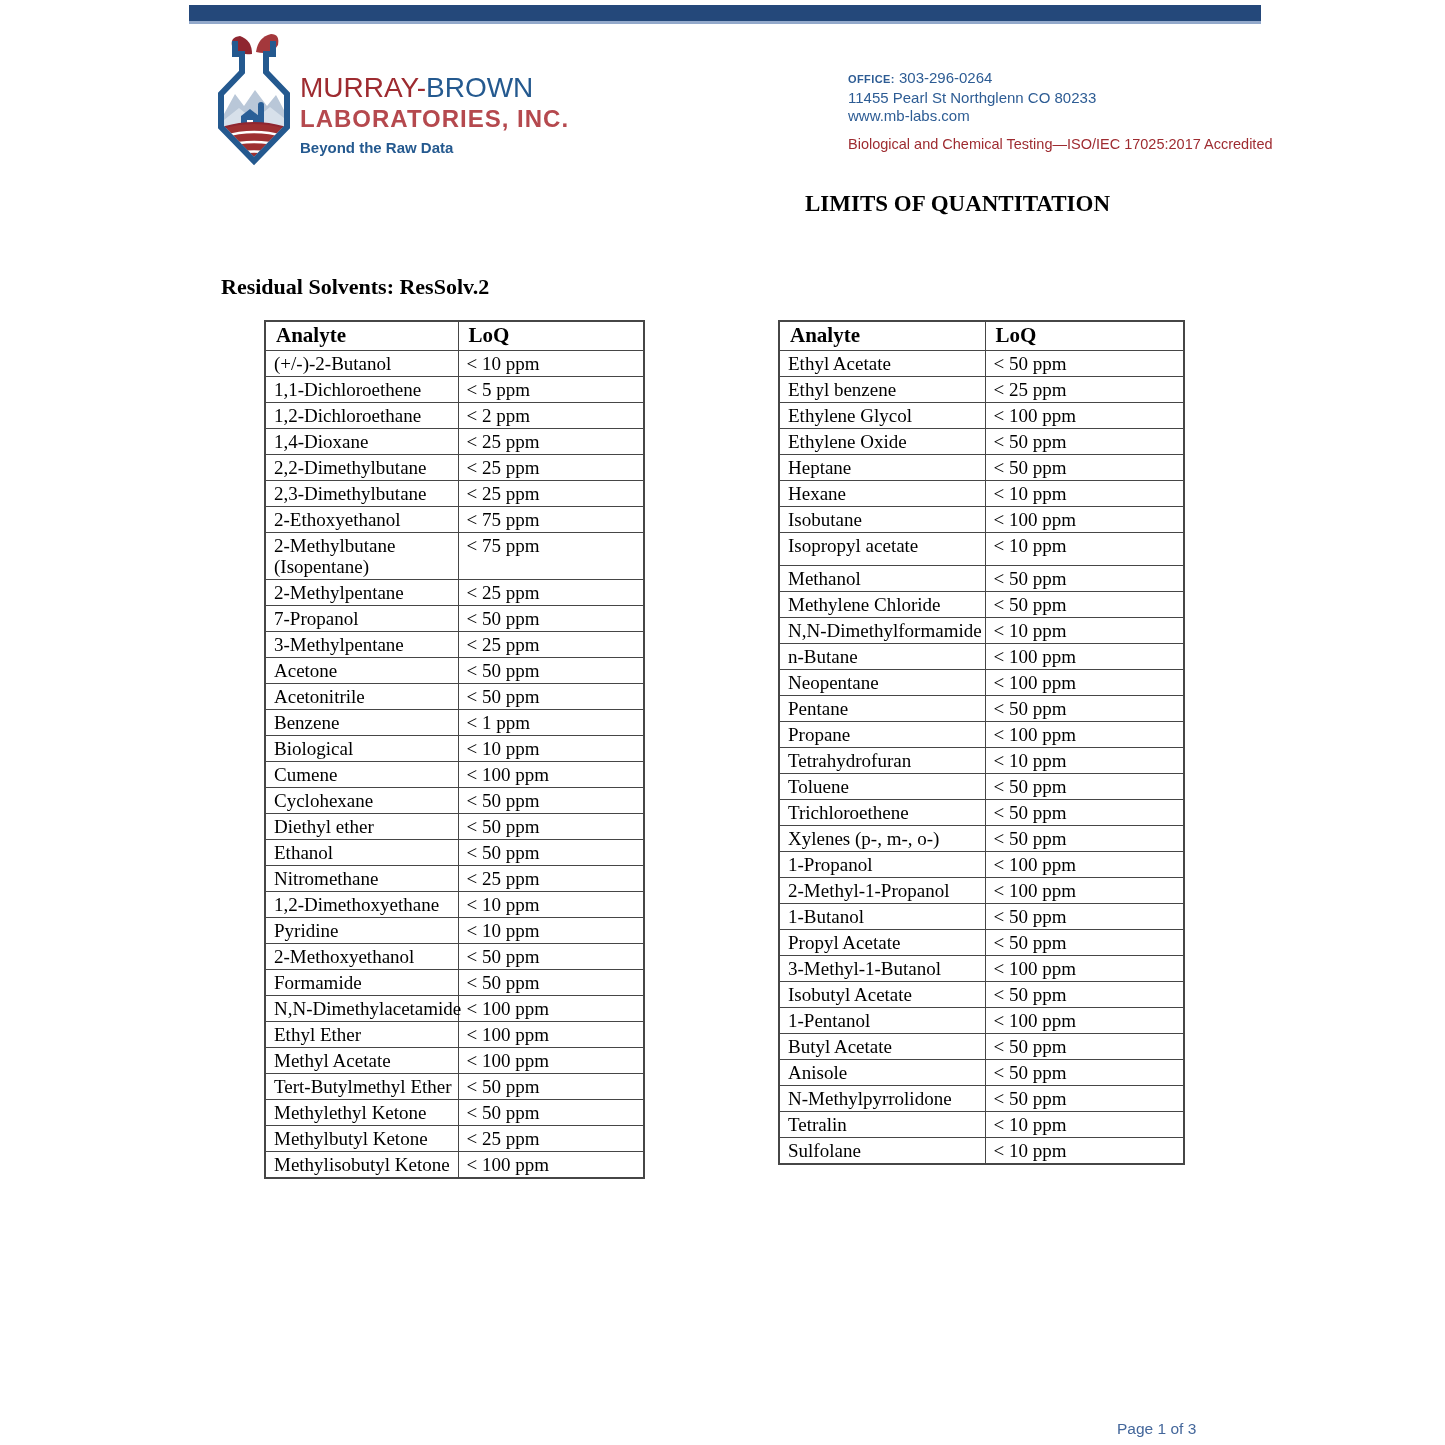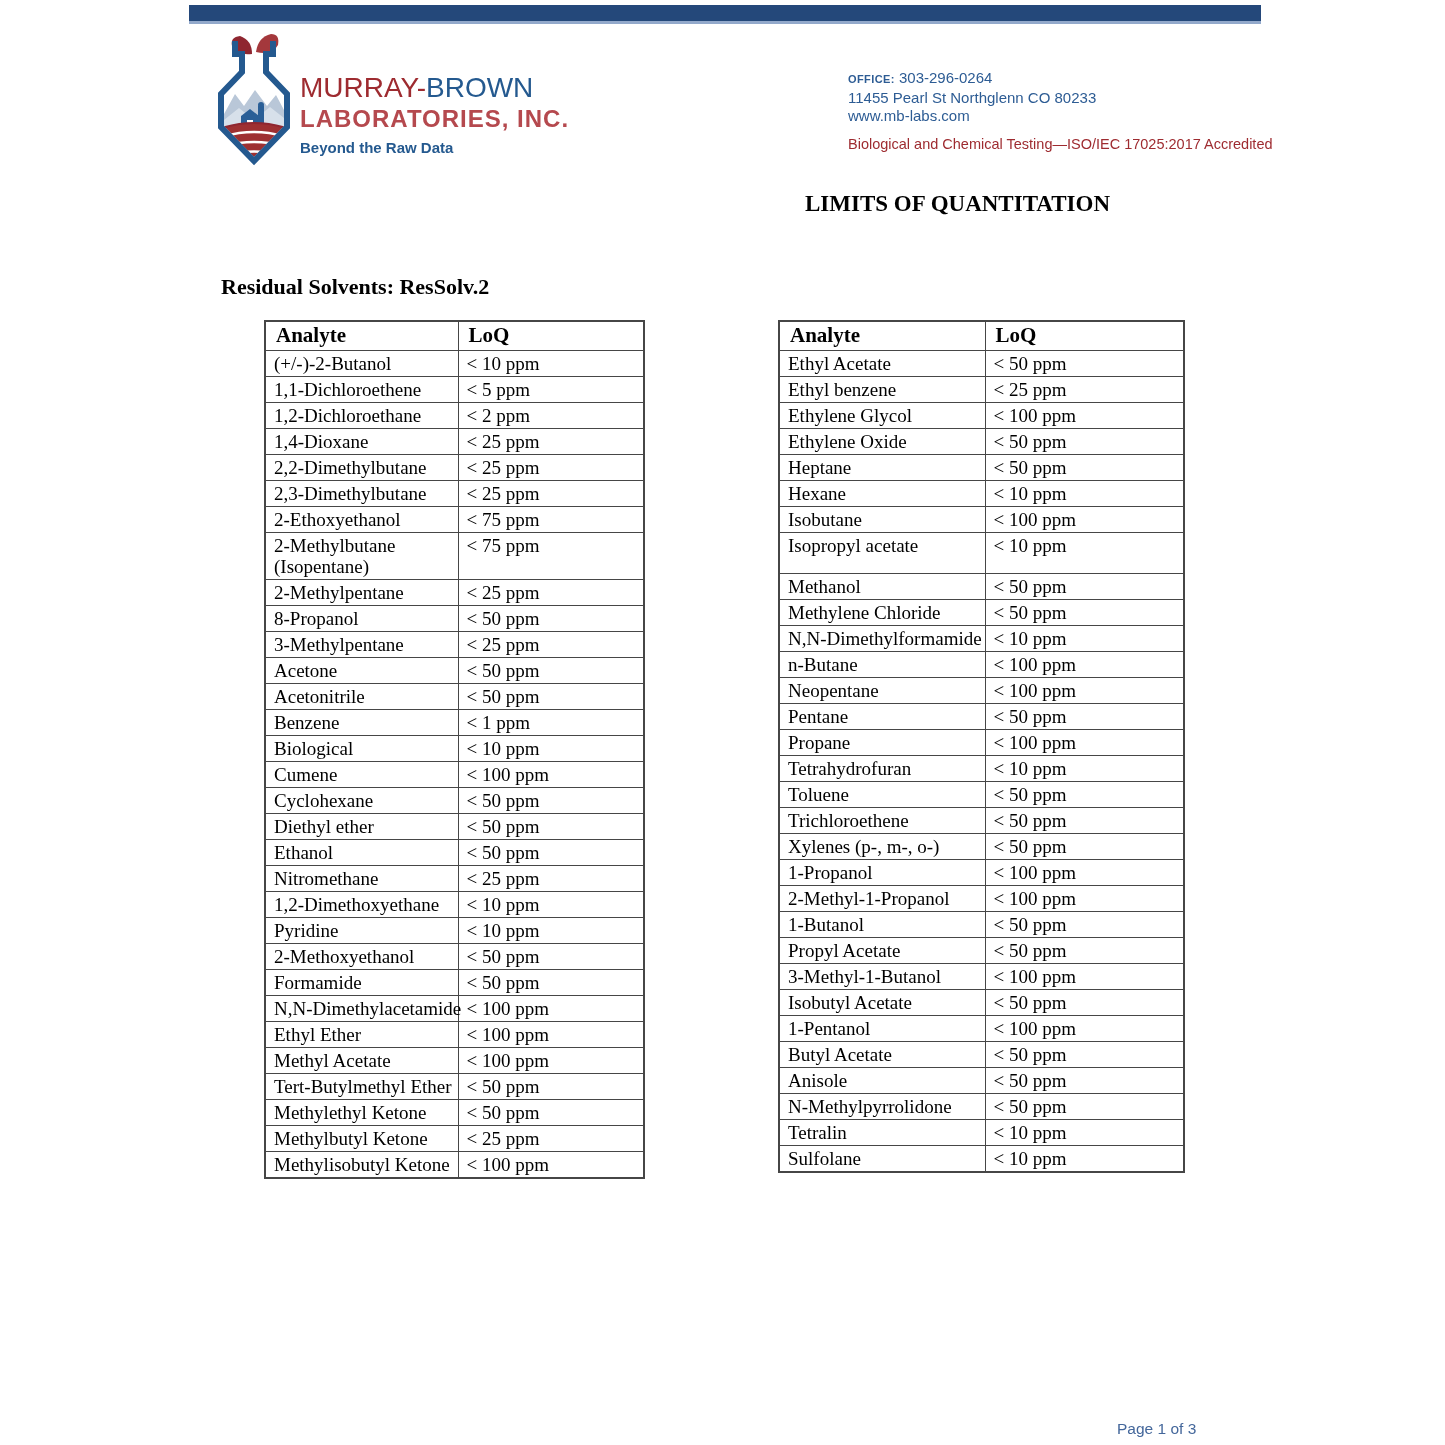--- a/index.html
+++ b/index.html
@@ -37,21 +37,21 @@
                font-family:"Liberation Serif", serif; font-size:19px; color:#000;
                border:2px solid #464646; }
   table.t-left  { left:264px; width:381px; }
   table.t-right { left:778px; width:407px; }
   table.t-left  col.c1 { width:193px; }
   table.t-right col.c1 { width:206px; }
   .loq-table th { text-align:left; font-size:21px; font-weight:bold;
                border:1.5px solid #464646; padding:1px 10px 2px; height:26px; vertical-align:middle; }
   .loq-table td { border:1.5px solid #464646; padding:2px 8px; height:21px;
                line-height:21px; vertical-align:top; white-space:pre; }
-  .loq-table tbody tr:nth-child(8) td { height:41px; }
+  .loq-table tbody tr:nth-child(8) td { height:33px; }
 
   
   .page-footer { position:absolute; left:1117px; top:1420px; font-size:15.5px; color:#44679B; }
 </style>
 </head>
 <body>
 
 <div class="page">
 
   <div class="topbar"></div>
@@ -144,21 +144,21 @@
         <tr>
           <td>2-Methylbutane
 (Isopentane)</td>
           <td>&lt; 75 ppm</td>
         </tr>
         <tr>
           <td>2-Methylpentane</td>
           <td>&lt; 25 ppm</td>
         </tr>
         <tr>
-          <td>8-Propanol</td>
+          <td>7-Propanol</td>
           <td>&lt; 50 ppm</td>
         </tr>
         <tr>
           <td>3-Methylpentane</td>
           <td>&lt; 25 ppm</td>
         </tr>
         <tr>
           <td>Acetone</td>
           <td>&lt; 50 ppm</td>
         </tr>

